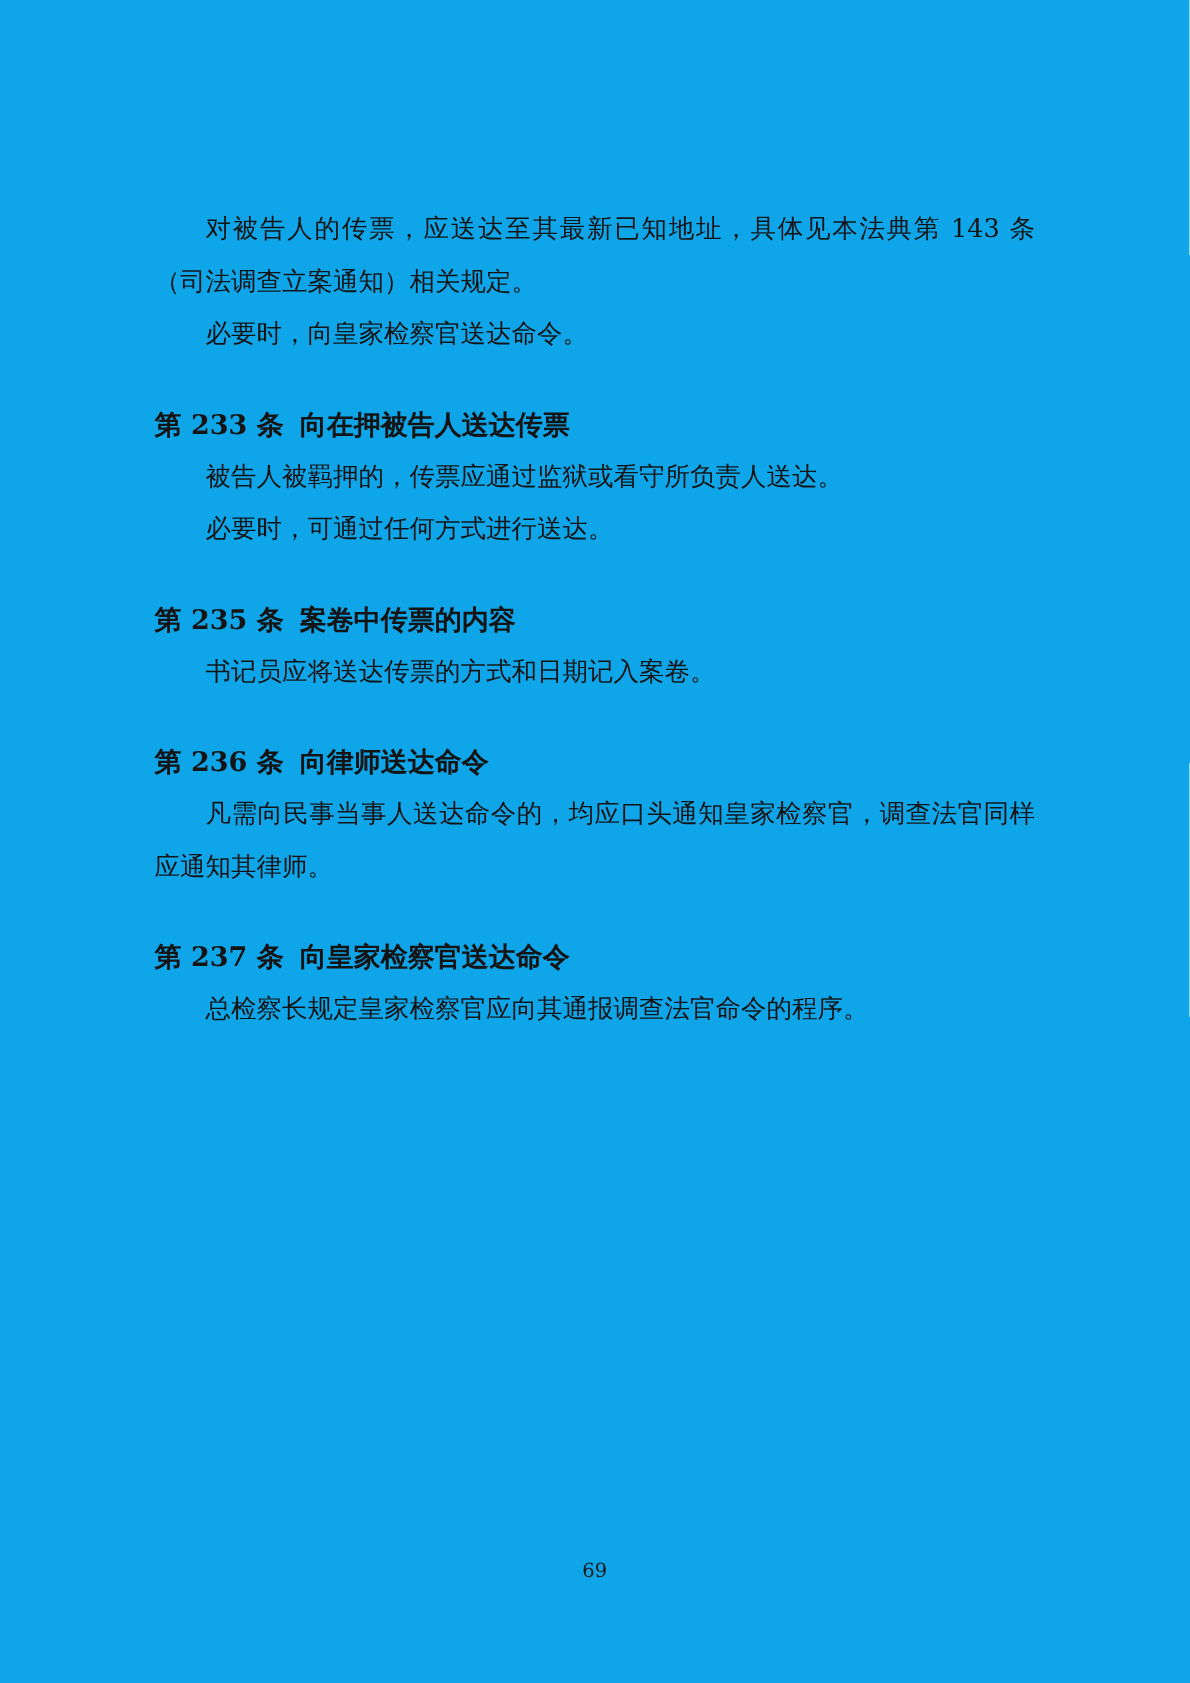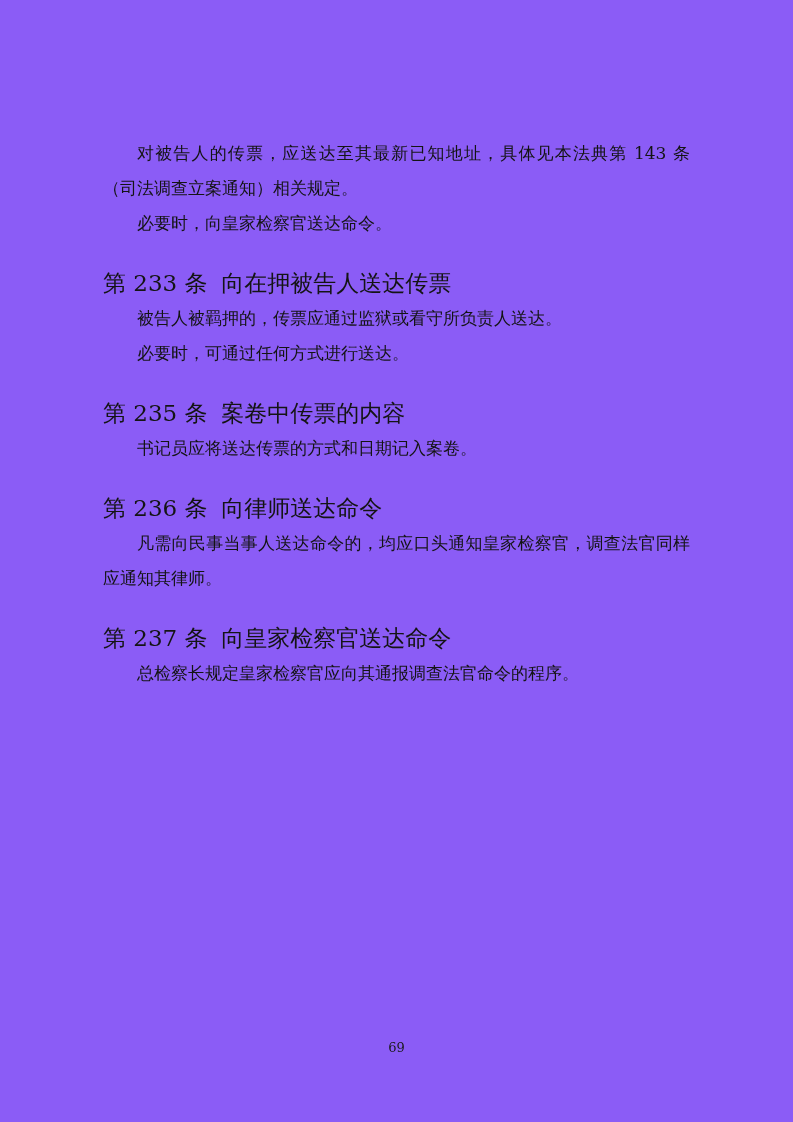--- a/index.html
+++ b/index.html
@@ -5,43 +5,43 @@
   html, body {
     margin: 0;
     padding: 0;
     background: #ffffff;
   }
   .page {
     position: relative;
     width: 793px;
     height: 1122px;
     margin: 0 auto;
-    background: #8b5cf6;
+    background: #0ea5e9;
     color: #141414;
     font-family: "DejaVu Serif", "Liberation Serif", serif;
     font-size: 17px;
     line-height: 35px;
     overflow: hidden;
     box-sizing: border-box;
   }
   .content {
     position: absolute;
     top: 136px;
     left: 103px;
     width: 587px;
     text-align: justify;
   }
   .content p {
     margin: 0;
     text-indent: 2em;
   }
   h2.article-heading {
     margin: 25px 0 0 0;
-    font-size: 23px;
-    font-weight: normal;
+    font-size: 18px;
+    font-weight: bold;
     line-height: 35px;
     text-align: left;
   }
   h2.article-heading .article-title {
     margin-left: 0.6em;
   }
   .page-number {
     position: absolute;
     left: 0;
     bottom: 64px;

